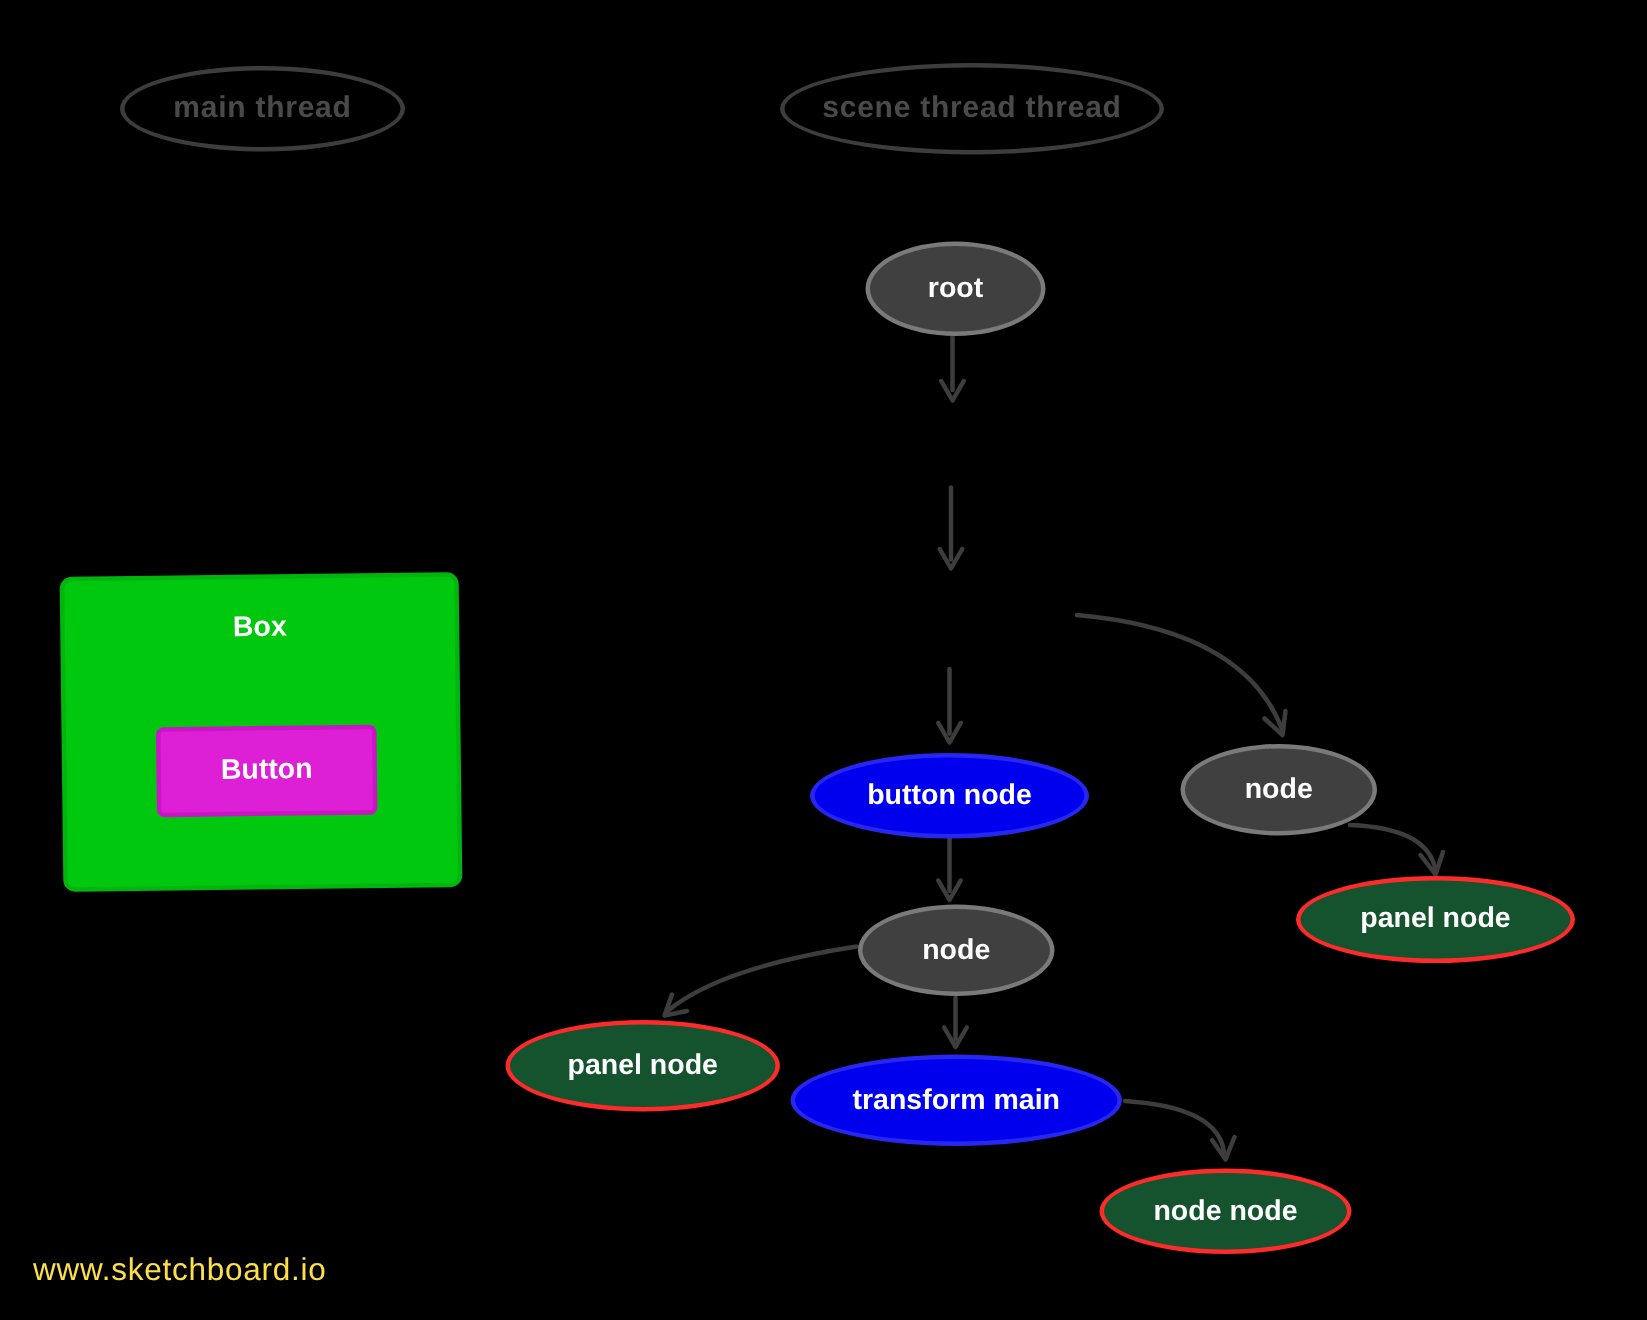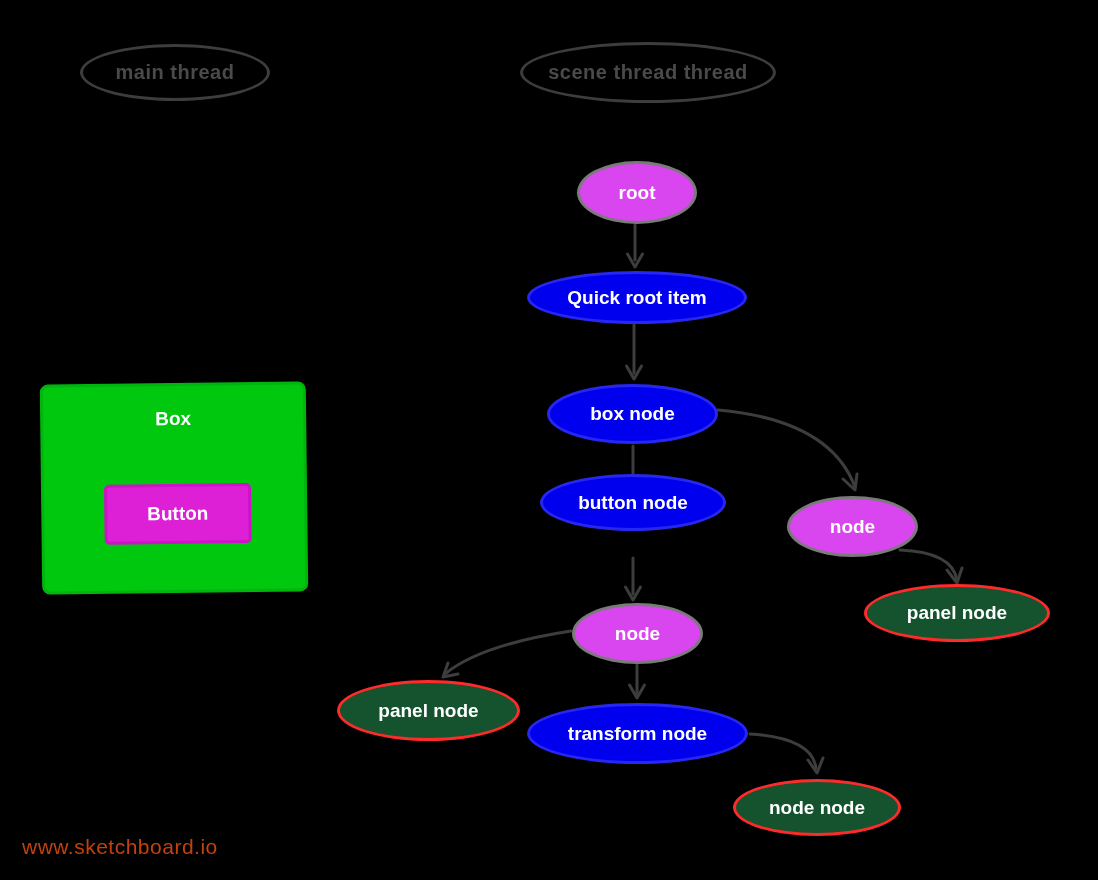--- a/index.html
+++ b/index.html
@@ -45,21 +45,21 @@
     color: #4a4a4a;
     font-size: 20px;
     background: transparent;
     letter-spacing: 0.5px;
   }
   .node {
     color: #ffffff;
     font-size: 19px;
   }
   .node.blue { background: #0000ee; border: 3px solid #2727f0; }
-  .node.gray { background: #d946ef; border: 3px solid #7a7a7a; }
+  .node.gray { background: #404040; border: 3px solid #7a7a7a; }
   .node.red  { background: #14532d; border: 3px solid #ff2b2b; }
   .box-shape {
     position: absolute;
     left: 41px;
     top: 383px;
     width: 266px;
     height: 210px;
     background: #00c80f;
     border: 3px solid #00b60e;
     border-radius: 8px;
@@ -87,21 +87,21 @@
     justify-content: center;
     color: #ffffff;
     font-weight: bold;
     font-size: 19px;
     box-sizing: border-box;
   }
   .watermark {
     position: absolute;
     left: 22px;
     top: 835px;
-    color: #c2410c;
+    color: #fde047;
     font-size: 21px;
     letter-spacing: 0.5px;
   }
 </style>
 </head>
 <body>
 
 <div class="canvas">
 
   <svg class="edges" viewBox="0 0 1098 880">
@@ -154,50 +154,44 @@
     <div class="box-label">Box</div>
     <div class="button-shape">
       <span>Button</span>
     </div>
   </div>
 
   <div class="ellipse node gray" style="left:577px;top:161px;width:120px;height:63px">
     <span>root</span>
   </div>
 
-  <div class="ellipse node blue" style="left:527px;top:271px;width:220px;height:53px">
-    <span>Quick root item</span>
-  </div>
 
-  <div class="ellipse node blue" style="left:547px;top:384px;width:171px;height:60px">
-    <span>box node</span>
-  </div>
 
-  <div class="ellipse node blue" style="left:540px;top:474px;width:186px;height:57px">
+  <div class="ellipse node blue" style="left:540px;top:502px;width:186px;height:57px">
     <span>button node</span>
   </div>
 
   <div class="ellipse node gray" style="left:787px;top:496px;width:131px;height:61px">
     <span>node</span>
   </div>
 
   <div class="ellipse node red" style="left:864px;top:584px;width:186px;height:58px">
     <span>panel node</span>
   </div>
 
   <div class="ellipse node gray" style="left:572px;top:603px;width:131px;height:61px">
     <span>node</span>
   </div>
 
   <div class="ellipse node red" style="left:337px;top:680px;width:183px;height:61px">
     <span>panel node</span>
   </div>
 
   <div class="ellipse node blue" style="left:527px;top:703px;width:221px;height:61px">
-    <span>transform node</span>
+    <span>transform main</span>
   </div>
 
   <div class="ellipse node red" style="left:733px;top:779px;width:168px;height:57px">
     <span>node node</span>
   </div>
 
   <div class="watermark">www.sketchboard.io</div>
 
 </div>
 

